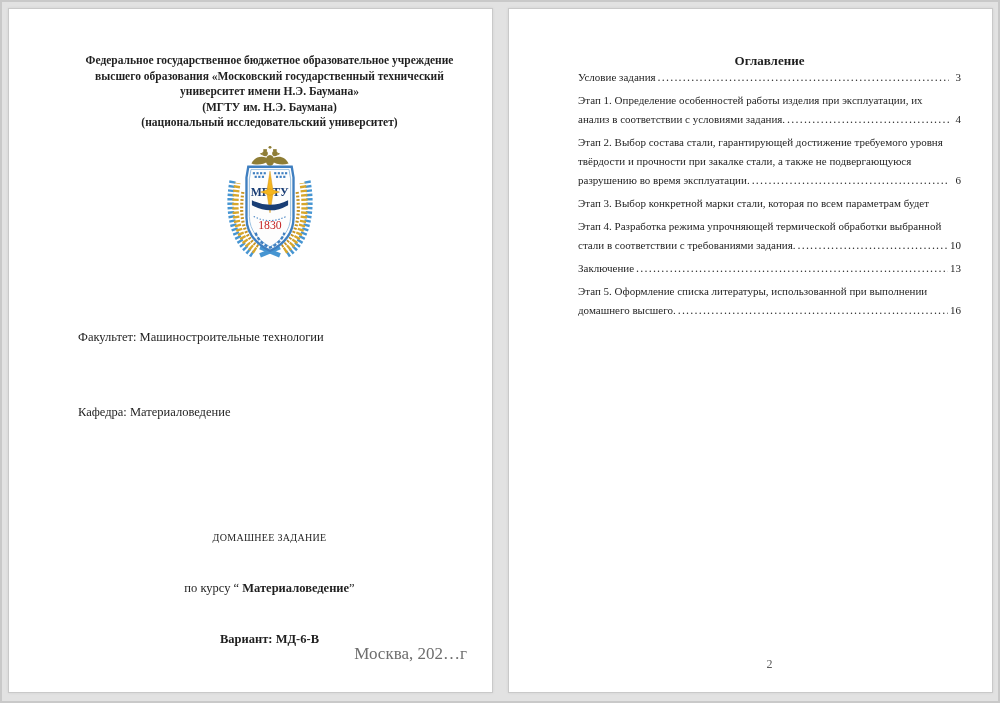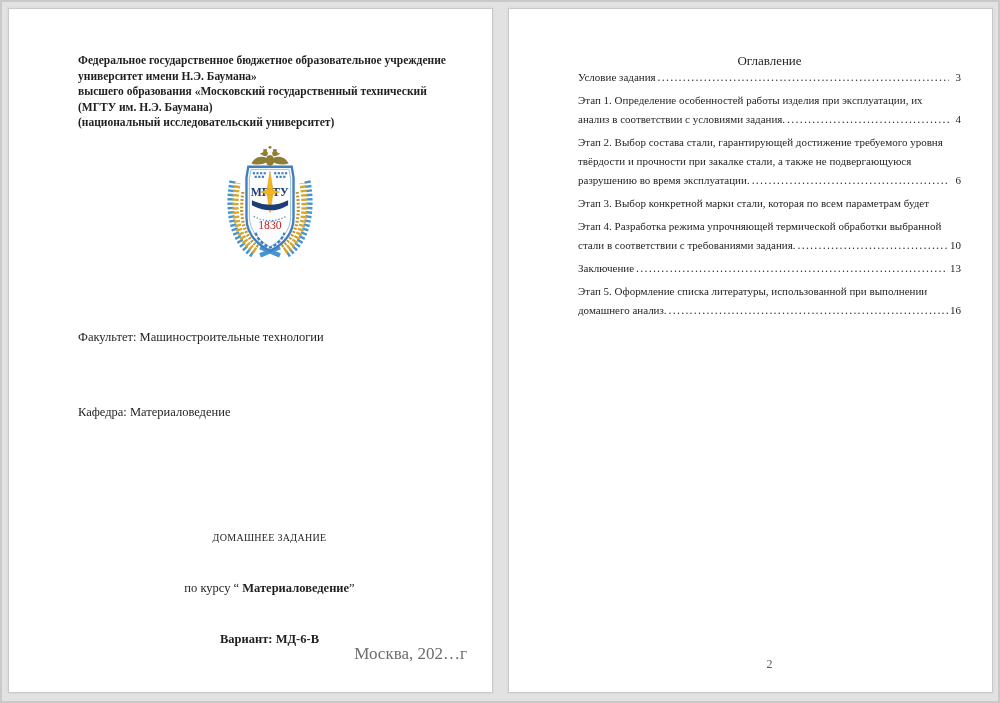--- a/index.html
+++ b/index.html
@@ -12,52 +12,52 @@
   .frame{position:absolute;inset:0;border:2px solid #c9c9c9;pointer-events:none;z-index:9}
   .page{
     position:absolute;top:8px;width:485px;height:685px;background:#ffffff;
     border:1px solid #c9c9c9;box-sizing:border-box;box-shadow:0 0 3px rgba(0,0,0,.07);
   }
   #page1{left:8px}
   #page2{left:508px}
   .content{position:absolute;inset:0;padding:0 31px 0 69px;box-sizing:border-box}
 
   
-  .uni-header{margin-top:44px;text-align:left;font-weight:bold;font-size:11.5px;line-height:15.5px;white-space:nowrap}
+  .uni-header{margin-top:44px;text-align:center;font-weight:bold;font-size:11.5px;line-height:15.5px;white-space:nowrap}
   .emblem{display:block;margin:14px auto 0;width:92px;height:114px}
   .dept-block{margin-top:16px;font-size:12.5px;line-height:25px;white-space:pre-wrap}
   .dept-row .val{text-underline-offset:2px}
   .title-block{margin-top:20px;text-align:center;line-height:17px;font-size:12.5px;white-space:pre-wrap}
   .title-block .doc-title{font-size:10px;font-weight:normal;letter-spacing:.3px}
   .title-block .bold{font-weight:bold}
   .city-footer{position:absolute;left:69px;right:25px;bottom:28px;text-align:right;font-size:17px;color:#6e6e6e}
 
   
-  .toc-title{margin-top:44px;text-align:center;font-weight:normal;font-size:13px;line-height:15px}
+  .toc-title{margin-top:44px;text-align:center;font-weight:bold;font-size:13px;line-height:15px}
   .toc-entries{font-size:11px}
   .toc-entry{margin-bottom:4px}
   .toc-line{line-height:19px;white-space:nowrap}
   .toc-last{display:flex;align-items:baseline;line-height:19px;white-space:nowrap}
   .toc-last .t{flex:0 0 auto}
   .dots{flex:1 1 auto;min-width:0;overflow:hidden;white-space:nowrap;margin:0 2px;color:#333}
   .dots::after{content:"..................................................................................................................................................................................................................."; letter-spacing:1.2px;font-size:12px}
   .toc-pg{flex:0 0 auto;min-width:10px;text-align:right}
   .page-number{position:absolute;left:69px;right:31px;bottom:20px;text-align:center;font-size:12px;color:#5a5a5a}
 </style>
 </head>
 <body>
 
 <div class="frame"></div>
 
 <div class="page" id="page1">
   <div class="content">
     <div class="uni-header">
       <div>Федеральное государственное бюджетное образовательное учреждение</div>
+      <div>высшего образования «Московский государственный технический</div>
       <div>университет имени Н.Э. Баумана»</div>
-      <div>высшего образования «Московский государственный технический</div>
       <div>(МГТУ им. Н.Э. Баумана)</div>
       <div>(национальный исследовательский университет)</div>
     </div>
 
     <svg class="emblem" viewBox="0 0 100 126" xmlns="http://www.w3.org/2000/svg">
 
       <g stroke-linecap="butt" fill="none">
         <path d="M31,121 C9,107 2,72 9,38" stroke="#4695d2" stroke-width="7" stroke-dasharray="2.6 2.2"></path>
         <path d="M34,117 C14,105 8,76 14,42" stroke="#d7a62b" stroke-width="7" stroke-dasharray="2.6 2.2"></path>
         <path d="M37,112 C21,102 16,80 20,52" stroke="#c69322" stroke-width="3.5" stroke-dasharray="2 2"></path>
@@ -177,21 +177,21 @@
         <div class="toc-entry">
           <div class="toc-last">
             <span class="t">Заключение</span>
             <span class="dots"></span>
             <span class="toc-pg">13</span>
           </div>
         </div>
         <div class="toc-entry">
           <div class="toc-line">Этап 5. Оформление списка литературы, использованной при выполнении</div>
           <div class="toc-last">
-            <span class="t">домашнего анализ.</span>
+            <span class="t">домашнего высшего.</span>
             <span class="dots"></span>
             <span class="toc-pg">16</span>
           </div>
         </div>
       </div>
     <div class="page-number">2</div>
   </div>
 </div>
 
 </body></html>

